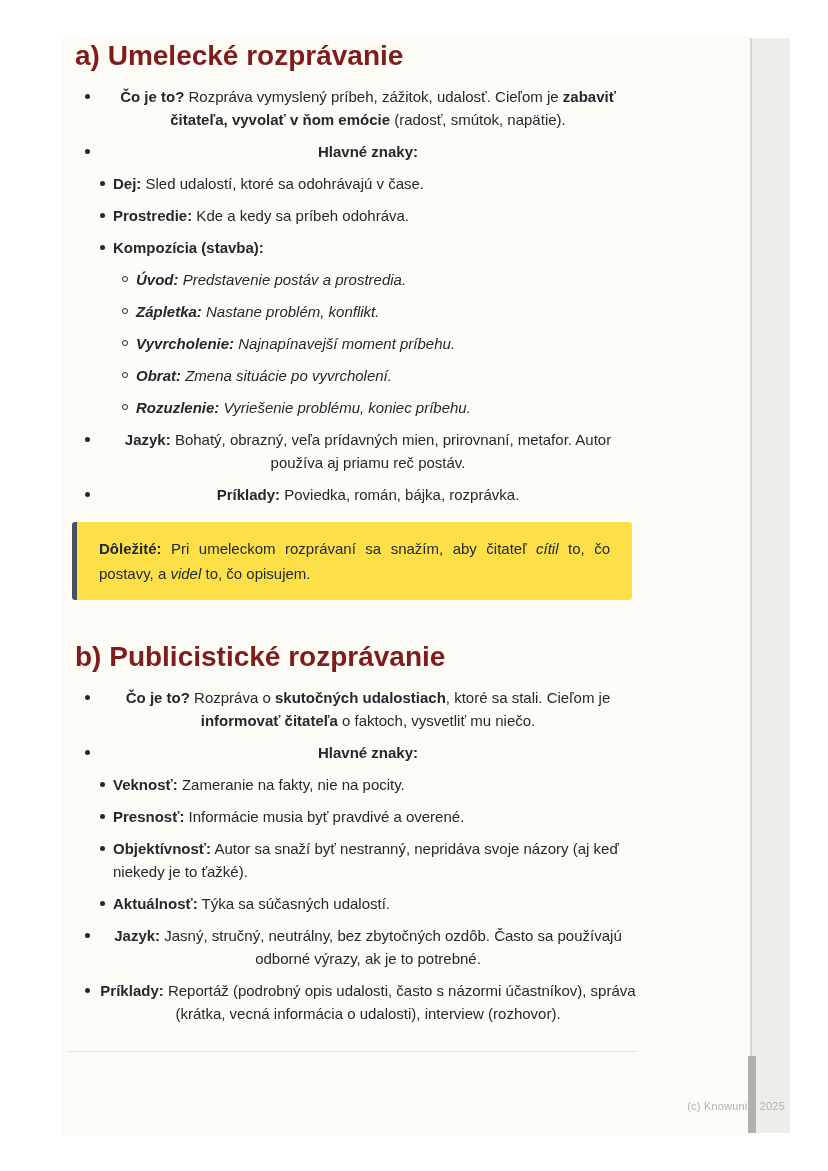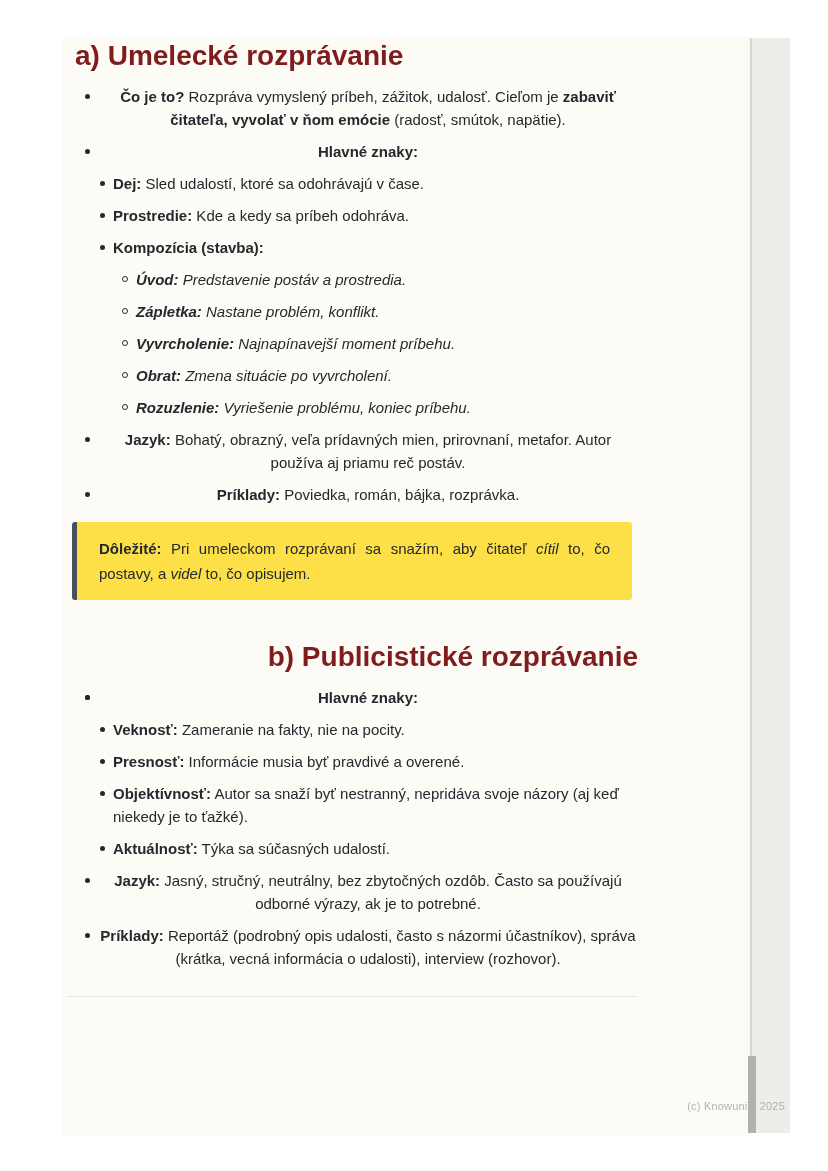--- a/index.html
+++ b/index.html
@@ -18,21 +18,21 @@
   .content{
     position:absolute;left:5px;top:0;width:570px;
     font-size:15px;line-height:23px;
   }
   .section-heading{
     font-size:28px;line-height:26px;font-weight:600;
     color:#7f1d1d;
     margin:0 0 16px 7px;
   }
   .section-heading.first{padding-top:5px;}
-  .section-heading.second{margin-top:44px;text-align:right;}
+  .section-heading.second{margin-top:44px;}
   .items{margin:0;}
   .li{position:relative;margin-bottom:9px;}
   .li.l1{padding-left:30px;text-align:center;}
   .li.l2{padding-left:45px;}
   .li.l3{padding-left:68px;font-style:italic;}
   .marker{
     position:absolute;top:9px;width:5px;height:5px;border-radius:50%;
     background:#25282E;
   }
   .l1 .marker{left:17px;}
@@ -91,21 +91,21 @@
         <div class="li l1"><span class="marker"></span><span><span class="b">Príklady:</span><span> Poviedka, román, bájka, rozprávka.</span></span></div>
       </div>
 
     <div class="callout">
       <span><span class="b">Dôležité:</span><span> Pri umeleckom rozprávaní sa snažím, aby čitateľ </span><span class="i">cítil</span><span> to, čo postavy, a </span><span class="i">videl</span><span> to, čo opisujem.</span></span>
     </div>
 
     <h2 class="section-heading second">b) Publicistické rozprávanie</h2>
 
     <div class="items">
-        <div class="li l1"><span class="marker"></span></div>
+        <div class="li l1"><span class="marker"></span><span><span class="b">Čo je to?</span><span> Rozpráva o </span><span class="b">skutočných udalostiach</span><span>, ktoré sa stali. Cieľom je </span><span class="b">informovať čitateľa</span><span> o faktoch, vysvetliť mu niečo.</span></span></div>
         <div class="li l1"><span class="marker"></span><span><span class="b">Hlavné znaky:</span></span></div>
         <div class="li l2"><span class="marker"></span><span><span class="b">Veknosť:</span><span> Zameranie na fakty, nie na pocity.</span></span></div>
         <div class="li l2"><span class="marker"></span><span><span class="b">Presnosť:</span><span> Informácie musia byť pravdivé a overené.</span></span></div>
         <div class="li l2"><span class="marker"></span><span><span class="b">Objektívnosť:</span><span> Autor sa snaží byť nestranný, nepridáva svoje názory (aj keď niekedy je to ťažké).</span></span></div>
         <div class="li l2"><span class="marker"></span><span><span class="b">Aktuálnosť:</span><span> Týka sa súčasných udalostí.</span></span></div>
         <div class="li l1"><span class="marker"></span><span><span class="b">Jazyk:</span><span> Jasný, stručný, neutrálny, bez zbytočných ozdôb. Často sa používajú odborné výrazy, ak je to potrebné.</span></span></div>
         <div class="li l1"><span class="marker"></span><span><span class="b">Príklady:</span><span> Reportáž (podrobný opis udalosti, často s názormi účastníkov), správa (krátka, vecná informácia o udalosti), interview (rozhovor).</span></span></div>
       </div>
 
     <hr class="divider">

